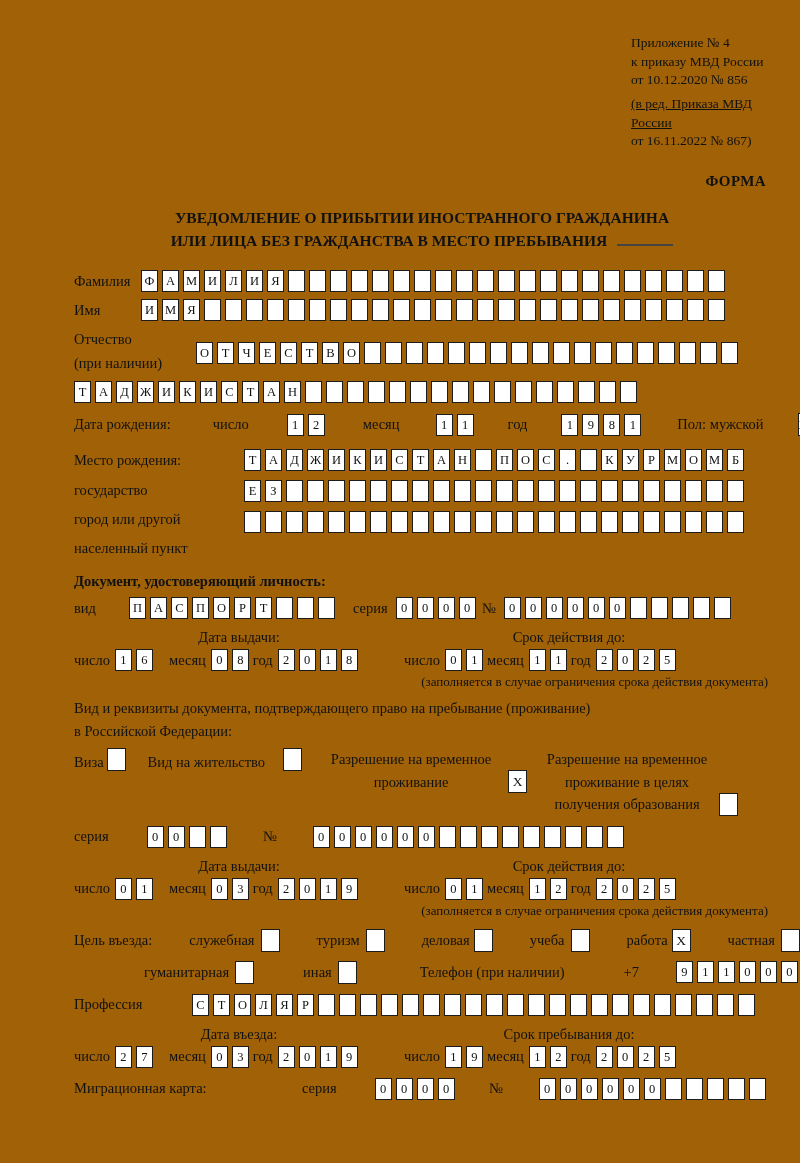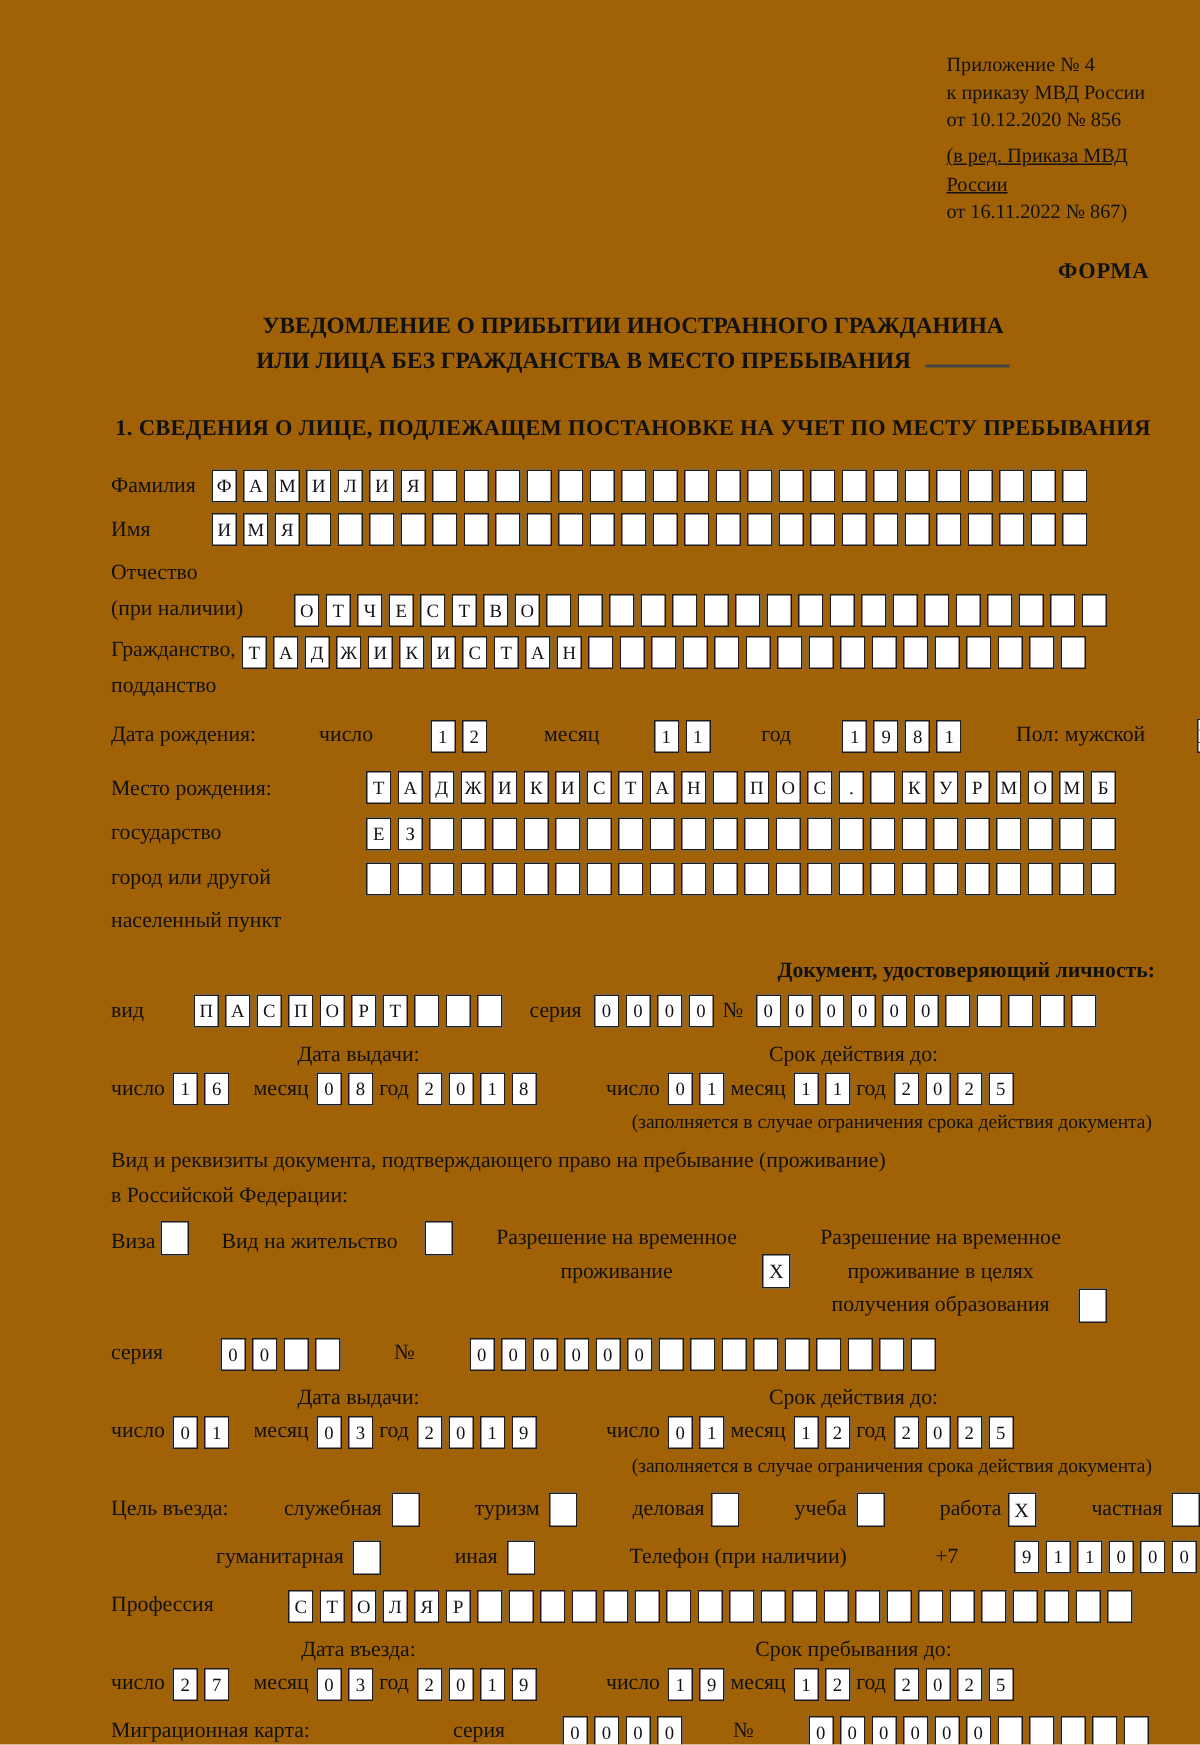--- a/index.html
+++ b/index.html
@@ -44,21 +44,21 @@
   .dgroup .lbl { margin-right:5px; }
   .dgroup .gap { width:12px; }
   .note-right { text-align:right; font-size:13px; margin-top:3px; padding-right:2px; }
   
   .permit-row { display:flex; align-items:flex-start; margin-top:8px; }
   .permit-item { display:flex; align-items:flex-end; }
   .permit-text { text-align:center; line-height:1.55; font-size:14.5px; }
   
   .purpose-row { display:flex; align-items:center; margin-top:10px;gap:28px; }
   .purpose-row .pi { display:flex; align-items:center; margin-right:9px; }
-  .doc-head { text-align:right; font-weight:bold; font-size:14.5px; margin-top:10px; }
+  .doc-head { text-align:left; font-weight:bold; font-size:14.5px; margin-top:10px; }
 </style>
 </head>
 <body>
 
 <div class="page">
 
   <div class="appendix">
     <div>Приложение № 4</div>
     <div>к приказу МВД России</div>
     <div>от 10.12.2020 № 856</div>
@@ -66,45 +66,40 @@
     <div>от 16.11.2022 № 867)</div>
   </div>
 
   <div class="form-label">ФОРМА</div>
 
   <div class="title">
     <div>УВЕДОМЛЕНИЕ О ПРИБЫТИИ ИНОСТРАННОГО ГРАЖДАНИНА</div>
     <div><span>ИЛИ ЛИЦА БЕЗ ГРАЖДАНСТВА В МЕСТО ПРЕБЫВАНИЯ</span><span class="blank"></span></div>
   </div>
 
-  <div class="sec-heading">1. СВЕДЕНИЯ О ЛИЦЕ, ПОДЛЕЖАЩЕМ ПОСТАНОВКЕ НА УЧЕТ ПО МЕСТУ ПРЕБЫВАНИЯ</div>
 
   <div class="row mt18">
     <span class="lbl" style="width:67px">Фамилия</span>
     <span class="cellrow"><span class="cell">Ф</span><span class="cell">А</span><span class="cell">М</span><span class="cell">И</span><span class="cell">Л</span><span class="cell">И</span><span class="cell">Я</span><span class="cell"></span><span class="cell"></span><span class="cell"></span><span class="cell"></span><span class="cell"></span><span class="cell"></span><span class="cell"></span><span class="cell"></span><span class="cell"></span><span class="cell"></span><span class="cell"></span><span class="cell"></span><span class="cell"></span><span class="cell"></span><span class="cell"></span><span class="cell"></span><span class="cell"></span><span class="cell"></span><span class="cell"></span><span class="cell"></span><span class="cell"></span></span>
   </div>
 
   <div class="row">
     <span class="lbl" style="width:67px">Имя</span>
     <span class="cellrow"><span class="cell">И</span><span class="cell">М</span><span class="cell">Я</span><span class="cell"></span><span class="cell"></span><span class="cell"></span><span class="cell"></span><span class="cell"></span><span class="cell"></span><span class="cell"></span><span class="cell"></span><span class="cell"></span><span class="cell"></span><span class="cell"></span><span class="cell"></span><span class="cell"></span><span class="cell"></span><span class="cell"></span><span class="cell"></span><span class="cell"></span><span class="cell"></span><span class="cell"></span><span class="cell"></span><span class="cell"></span><span class="cell"></span><span class="cell"></span><span class="cell"></span><span class="cell"></span></span>
   </div>
 
-  <div class="row" style="align-items:flex-end">
+  <div class="row" style="align-items:center">
     <span class="lblcol" style="width:122px">
       <div>Отчество</div>
       <div>(при наличии)</div>
     </span>
     <span class="cellrow mt2"><span class="cell">О</span><span class="cell">Т</span><span class="cell">Ч</span><span class="cell">Е</span><span class="cell">С</span><span class="cell">Т</span><span class="cell">В</span><span class="cell">О</span><span class="cell"></span><span class="cell"></span><span class="cell"></span><span class="cell"></span><span class="cell"></span><span class="cell"></span><span class="cell"></span><span class="cell"></span><span class="cell"></span><span class="cell"></span><span class="cell"></span><span class="cell"></span><span class="cell"></span><span class="cell"></span><span class="cell"></span><span class="cell"></span><span class="cell"></span><span class="cell"></span></span>
   </div>
 
   <div class="row" style="align-items:flex-start;margin-top:4px">
-    <span class="lblcol" style="width:87px">
-      <div>Гражданство,</div>
-      <div>подданство</div>
-    </span>
     <span class="cellrow mt2"><span class="cell">Т</span><span class="cell">А</span><span class="cell">Д</span><span class="cell">Ж</span><span class="cell">И</span><span class="cell">К</span><span class="cell">И</span><span class="cell">С</span><span class="cell">Т</span><span class="cell">А</span><span class="cell">Н</span><span class="cell"></span><span class="cell"></span><span class="cell"></span><span class="cell"></span><span class="cell"></span><span class="cell"></span><span class="cell"></span><span class="cell"></span><span class="cell"></span><span class="cell"></span><span class="cell"></span><span class="cell"></span><span class="cell"></span><span class="cell"></span><span class="cell"></span><span class="cell"></span></span>
   </div>
 
   <div class="row mt10">
     <span class="lbl">Дата рождения:</span>
     <span class="lbl" style="margin:0 10px 0 14px">число</span>
     <span class="cellrow"><span class="cell">1</span><span class="cell">2</span></span>
     <span class="lbl" style="margin:0 8px 0 6px">месяц</span>
     <span class="cellrow"><span class="cell">1</span><span class="cell">1</span></span>
     <span class="lbl" style="margin:0 6px 0 2px">год</span>

